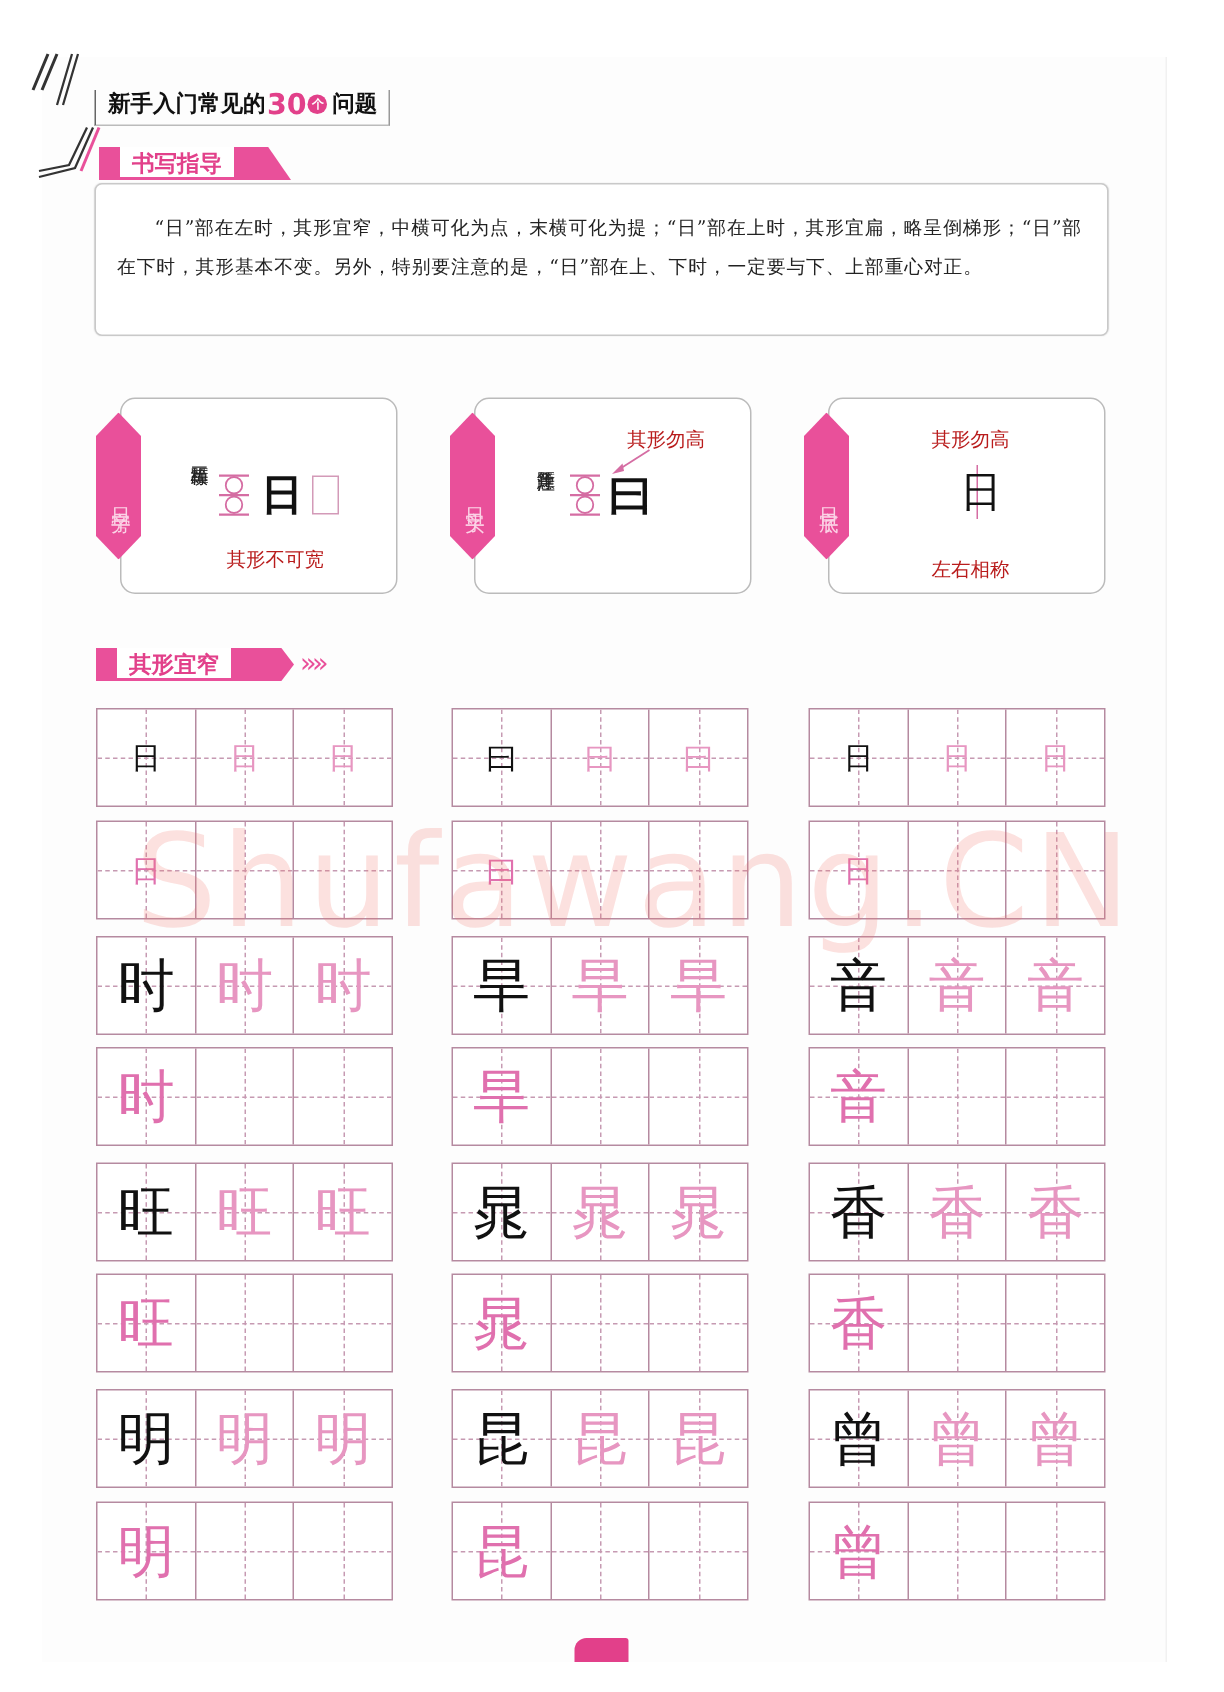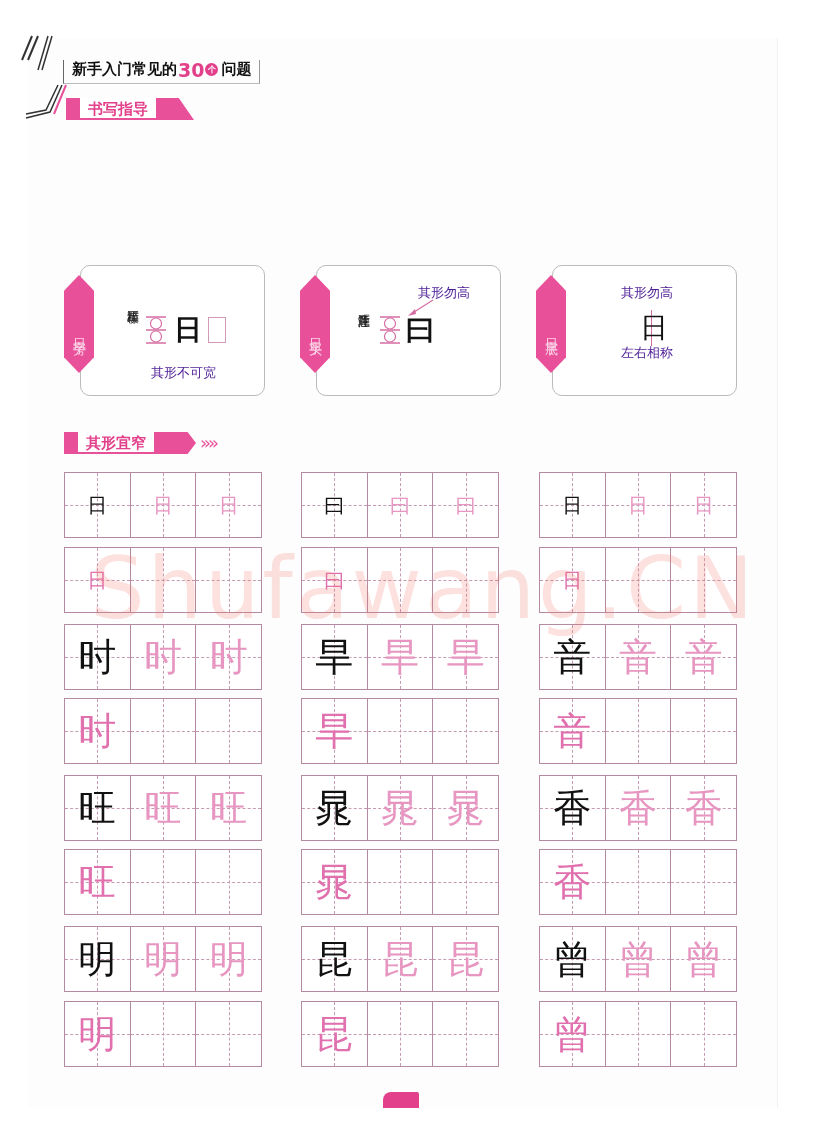--- a/index.html
+++ b/index.html
@@ -24,21 +24,21 @@
   .tab-label { height: 22px; padding: 0 8px; background: #fff; color: #e2408a; font-family: "DejaVu Sans", sans-serif; font-weight: bold; font-size: 15px; line-height: 22px; border-bottom: 2px solid #e9509a; }
   .tab-right-block { height: 22px; background: #e9509a; }
 
   
   .guide-box { position: absolute; left: 63px; top: 122px; width: 676px; height: 102px; border: 1px solid #c9c9c9; border-radius: 5px; background: #fff; padding: 16px 14px 10px 14px; font-size: 12.5px; line-height: 26px; letter-spacing: 0.6px; text-indent: 2em; color: #222; box-shadow: 0 0 1px #ddd; }
 
   
   .card { position: absolute; top: 265px; width: 185px; height: 131px; border: 1px solid #bbb; border-radius: 10px; background: #fff; }
   .card-tag { position: absolute; top: 275px; width: 30px; height: 98px; background: #e9509a; clip-path: polygon(50% 0, 100% 16%, 100% 84%, 50% 100%, 0 84%, 0 16%); color: #fbd3e6; font-family: "DejaVu Sans", sans-serif; font-size: 13px; writing-mode: vertical-rl; text-align: center; line-height: 30px; padding-top: 14px; letter-spacing: 2px; }
   .vlabel { position: absolute; writing-mode: vertical-rl; font-size: 12px; letter-spacing: 0; line-height: 12px; color: #222; }
-  .cap { position: absolute; font-size: 13px; color: #4c1d95; white-space: nowrap; }
+  .cap { position: absolute; font-size: 13px; color: #b91c1c; white-space: nowrap; }
   .big-glyph { position: absolute; font-family: "DejaVu Sans", sans-serif; font-weight: bold; font-size: 28px; color: #111; line-height: 30px; }
   .eq-mark { position: absolute; width: 24px; height: 30px; }
   .small-box { position: absolute; width: 18px; height: 26px; border: 1px solid #d39ab8; }
 
   
   .grid { position: absolute; width: 198px; height: 66px; border: 1.5px solid #b58aa0; display: flex; background: #fff; }
   .cell { position: relative; flex: 1; height: 100%; border-right: 1px solid #b58aa0; overflow: hidden; }
   .cell:last-child { border-right: none; }
   .cell::before { content: ""; position: absolute; left: 50%; top: 0; bottom: 0; border-left: 1px dashed #c69ab2; }
   .cell::after { content: ""; position: absolute; top: 50%; left: 0; right: 0; border-top: 1px dashed #c69ab2; }
@@ -73,20 +73,21 @@
     <span class="header-unit">个</span>
     <span>问题</span>
   </div>
 
   <div class="section-tab" style="left:66px; top:98px;">
     <div class="tab-left-block"></div>
     <div class="tab-label">书写指导</div>
     <div class="tab-right-block" style="width:38px; clip-path: polygon(0 0, 60% 0, 100% 100%, 0 100%);"></div>
   </div>
 
+  <div class="guide-box">“日”部在左时，其形宜窄，中横可化为点，末横可化为提；“日”部在上时，其形宜扁，略呈倒梯形；“日”部在下时，其形基本不变。另外，特别要注意的是，“日”部在上、下时，一定要与下、上部重心对正。</div>
 
   <div class="card" style="left:80px;"></div>
   <div class="card-tag" style="left:64px;">日字旁</div>
   <div class="vlabel" style="left:127px; top:302px;">三横等距</div>
   <svg class="eq-mark" style="left:144px; top:315px;" viewBox="0 0 24 30">
     <line x1="2" y1="2" x2="22" y2="2" stroke="#d56da3" stroke-width="1.5"></line>
     <line x1="2" y1="15" x2="22" y2="15" stroke="#d56da3" stroke-width="1.5"></line>
     <line x1="2" y1="28" x2="22" y2="28" stroke="#d56da3" stroke-width="1.5"></line>
     <circle cx="12" cy="8.5" r="5.5" stroke="#d56da3" stroke-width="1.2" fill="none"></circle>
     <circle cx="12" cy="21.5" r="5.5" stroke="#d56da3" stroke-width="1.2" fill="none"></circle>
@@ -110,21 +111,21 @@
     <circle cx="12" cy="8.5" r="5.5" stroke="#d56da3" stroke-width="1.2" fill="none"></circle>
     <circle cx="12" cy="21.5" r="5.5" stroke="#d56da3" stroke-width="1.2" fill="none"></circle>
   </svg>
   <div class="big-glyph" style="left:406px; top:315px;">曰</div>
 
   <div class="card" style="left:552px;"></div>
   <div class="card-tag" style="left:536px;">日字底</div>
   <div class="cap" style="left:621px; top:284px;">其形勿高</div>
   <div style="position:absolute; left:651px; top:310px; width:1px; height:36px; background:#d56da3;"></div>
   <div class="big-glyph" style="left:640px; top:313px; font-weight:normal;">日</div>
-  <div class="cap" style="left:621px; top:344px;">左右相称</div>
+  <div class="cap" style="left:621px; top:371px;">左右相称</div>
 
   <div class="section-tab" style="left:64px; top:432px;">
     <div class="tab-left-block"></div>
     <div class="tab-label">其形宜窄</div>
     <div class="tab-right-block" style="width:42px; clip-path: polygon(0 0, 80% 0, 100% 50%, 80% 100%, 0 100%);"></div>
     <div style="color:#e9509a; font-family:'DejaVu Sans', sans-serif; font-size:18px; margin-left:4px; letter-spacing:-3px;">»»</div>
   </div>
 
   <div id="grids">
       <div class="grid" style="left: 64px; top: 472px;">

